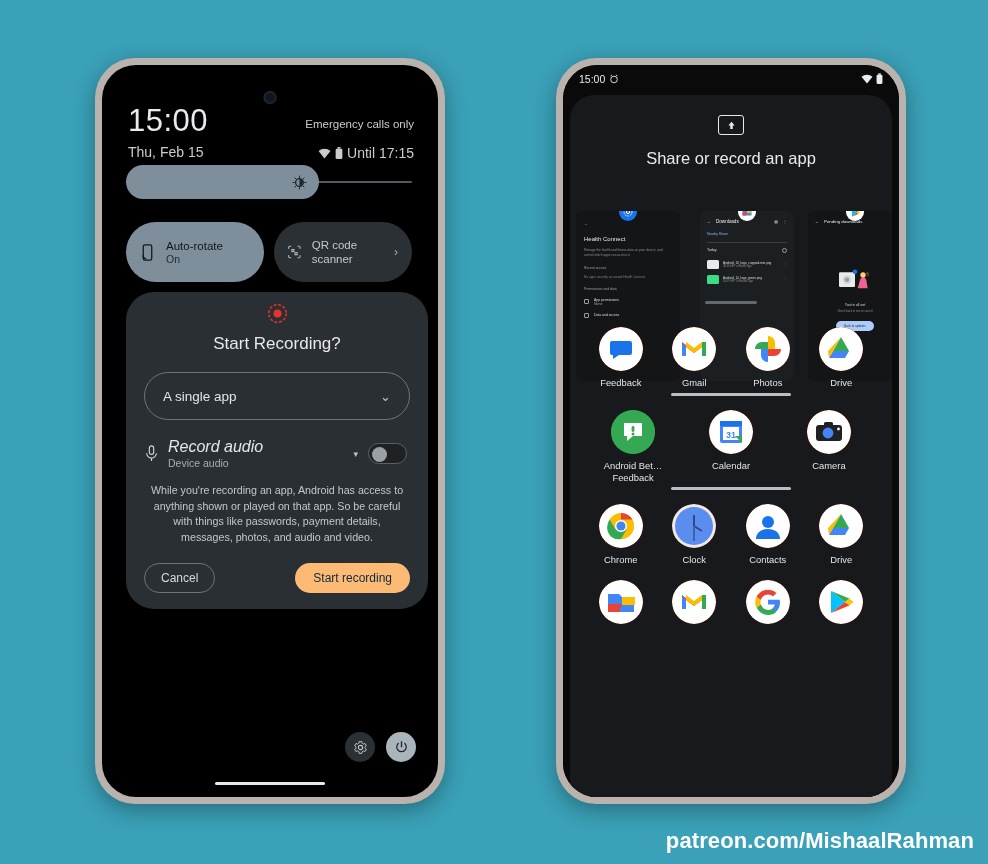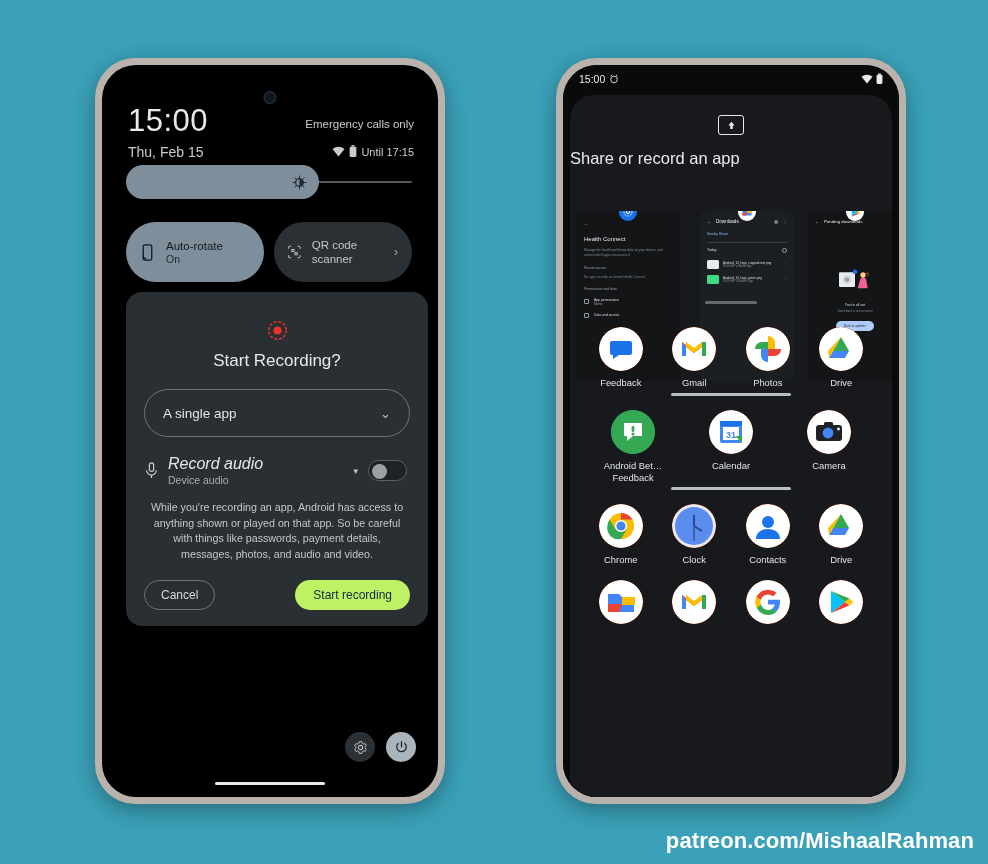--- a/index.html
+++ b/index.html
@@ -43,21 +43,21 @@
   .qs-date {
     position:absolute; left:26px; top:79px;
     font-size:14px; color:#c9ccce;
   }
   .qs-carrier {
     position:absolute; right:24px; top:53px;
     font-size:11.5px; color:#c9ccce;
   }
   .qs-statusline {
     position:absolute; right:24px; top:80px;
-    font-size:11px; color:#c9ccce;
+    font-size:14px; color:#c9ccce;
     display:flex; align-items:center; gap:4px;
   }
   .ic-wifi, .ic-batt { display:inline-block; }
 
   
   .brightness {
     position:absolute; left:24px; top:109px;
     width:286px; height:16px;
     display:flex; align-items:center;
   }
@@ -84,22 +84,22 @@
   }
   .tile.on  { background:#7e8f9b; color:#11181d; }
   .tile.off { background:#2b3034; color:#c4c7c9; }
   .tile .tlabel { font-size:11.5px; line-height:1.25; }
   .tile .tsub   { font-size:10.5px; opacity:.85; }
   .tile .chev   { margin-left:auto; font-size:12px; opacity:.8; }
 
   
   .dialog {
     position:absolute; left:24px; top:227px; width:302px;
-    background:#2a2f33; border-radius:16px;
-    padding:28px 18px 16px;
+    background:#2a2f33; border-radius:28px;
+    padding:11px 18px 16px;
     text-align:center;
   }
   .dlg-icon { display:block; margin:0 auto 10px; width:21px; height:21px; }
   .dlg-title {
     font-size:17px; color:#e6e8ea; font-weight:400; margin-bottom:18px;
   }
   .dlg-select {
     height:48px; border:1px solid #6d7478; border-radius:24px;
     display:flex; align-items:center; padding:0 18px;
     font-size:13.5px; color:#e3e5e7; margin-bottom:18px;
@@ -128,21 +128,21 @@
     font-size:10.7px; color:#c3c7ca; line-height:1.45;
     padding:0 5px; margin-bottom:18px;
   }
   .dlg-actions { display:flex; align-items:center; justify-content:space-between; }
   .btn-cancel {
     border:1px solid #6d7478; border-radius:17px;
     padding:7px 16px; font-size:12px; color:#d7dadc; background:transparent;
   }
   .btn-start {
     border:none; border-radius:17px;
-    padding:8px 18px; font-size:12px; color:#0d2b3f; background:#bef264;
+    padding:8px 18px; font-size:12px; color:#0d2b3f; background:#fdba74;
   }
 
   
   .qs-foot {
     position:absolute; right:22px; bottom:35px;
     display:flex; gap:11px; align-items:center;
   }
   .foot-btn {
     width:30px; height:30px; border-radius:50%;
     display:flex; align-items:center; justify-content:center;
@@ -168,21 +168,21 @@
   .rp-sheet {
     position:absolute; top:30px; left:7px; right:7px; bottom:0;
     background:#17191c; border-radius:24px 24px 0 0;
     overflow:hidden;
   }
   .share-badge {
     width:26px; height:20px; border:1.7px solid #e8eaed; border-radius:3px;
     margin:20px auto 0; display:flex; align-items:center; justify-content:center;
   }
   .rp-title {
-    font-size:16.5px; color:#e8eaed;
+    text-align:center; font-size:16.5px; color:#e8eaed;
     margin-top:14px; font-weight:400;
   }
 
   
   .thumbs {
     position:absolute; top:94px; left:0; right:0; height:130px;
   }
   .thumb { position:absolute; top:22px; border-radius:7px; background:#131517; overflow:hidden; }
   .thumb-badge {
     position:absolute; top:0; left:50%; transform:translateX(-50%);

